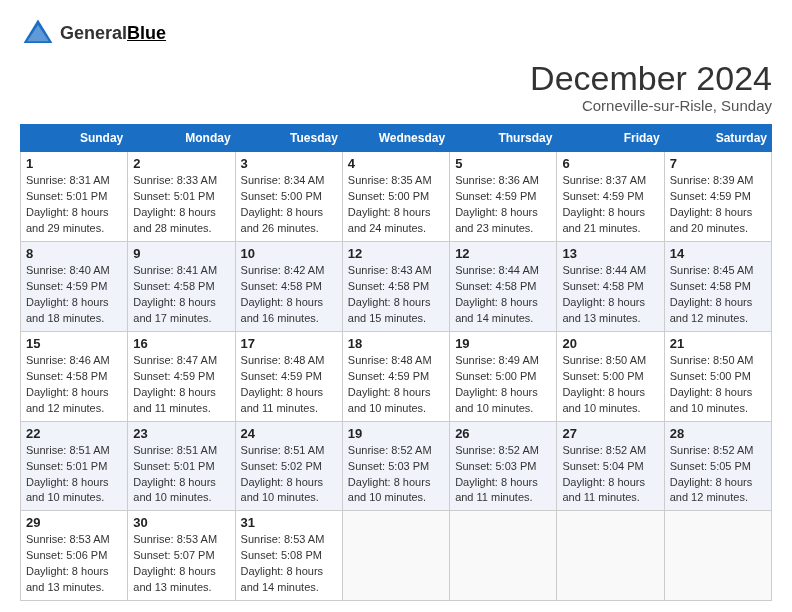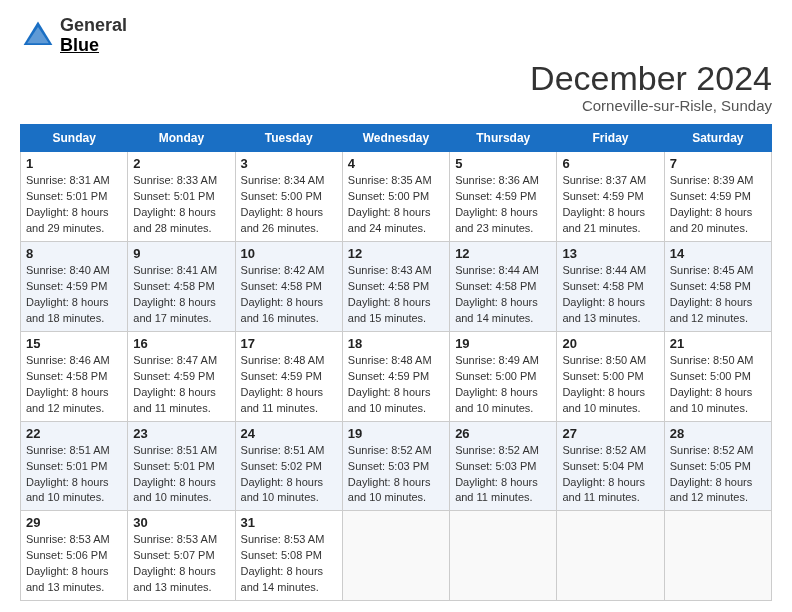--- a/index.html
+++ b/index.html
@@ -21,21 +21,21 @@
       justify-content: space-between;
       align-items: flex-start;
       margin-bottom: 10px;
     }
     .logo {
       display: flex;
       align-items: center;
     }
     .logo-text {
       display: flex;
-      flex-direction: column;
+      flex-direction: row;
       font-size: 18px;
       font-weight: bold;
       line-height: 1.1;
     }
     .logo-text .general { color: #333; }
     .logo-text .blue { color: #000000; text-decoration: underline; }
     .logo-icon {
       width: 36px;
       height: 36px;
       margin-right: 4px;
@@ -56,21 +56,21 @@
     }
     .calendar {
       width: 100%;
       border-collapse: collapse;
       font-size: 10.5px;
     }
     .calendar th {
       background: #1a6fc4;
       color: #fff;
       padding: 6px 4px;
-      text-align: center;
+      text-align: right;
       font-weight: bold;
       font-size: 12px;
       border: 1px solid #1a6fc4;
     }
     .calendar td {
       border: 1px solid #ccc;
       vertical-align: top;
       padding: 4px 5px;
       width: calc(100% / 7);
       height: 82px;

